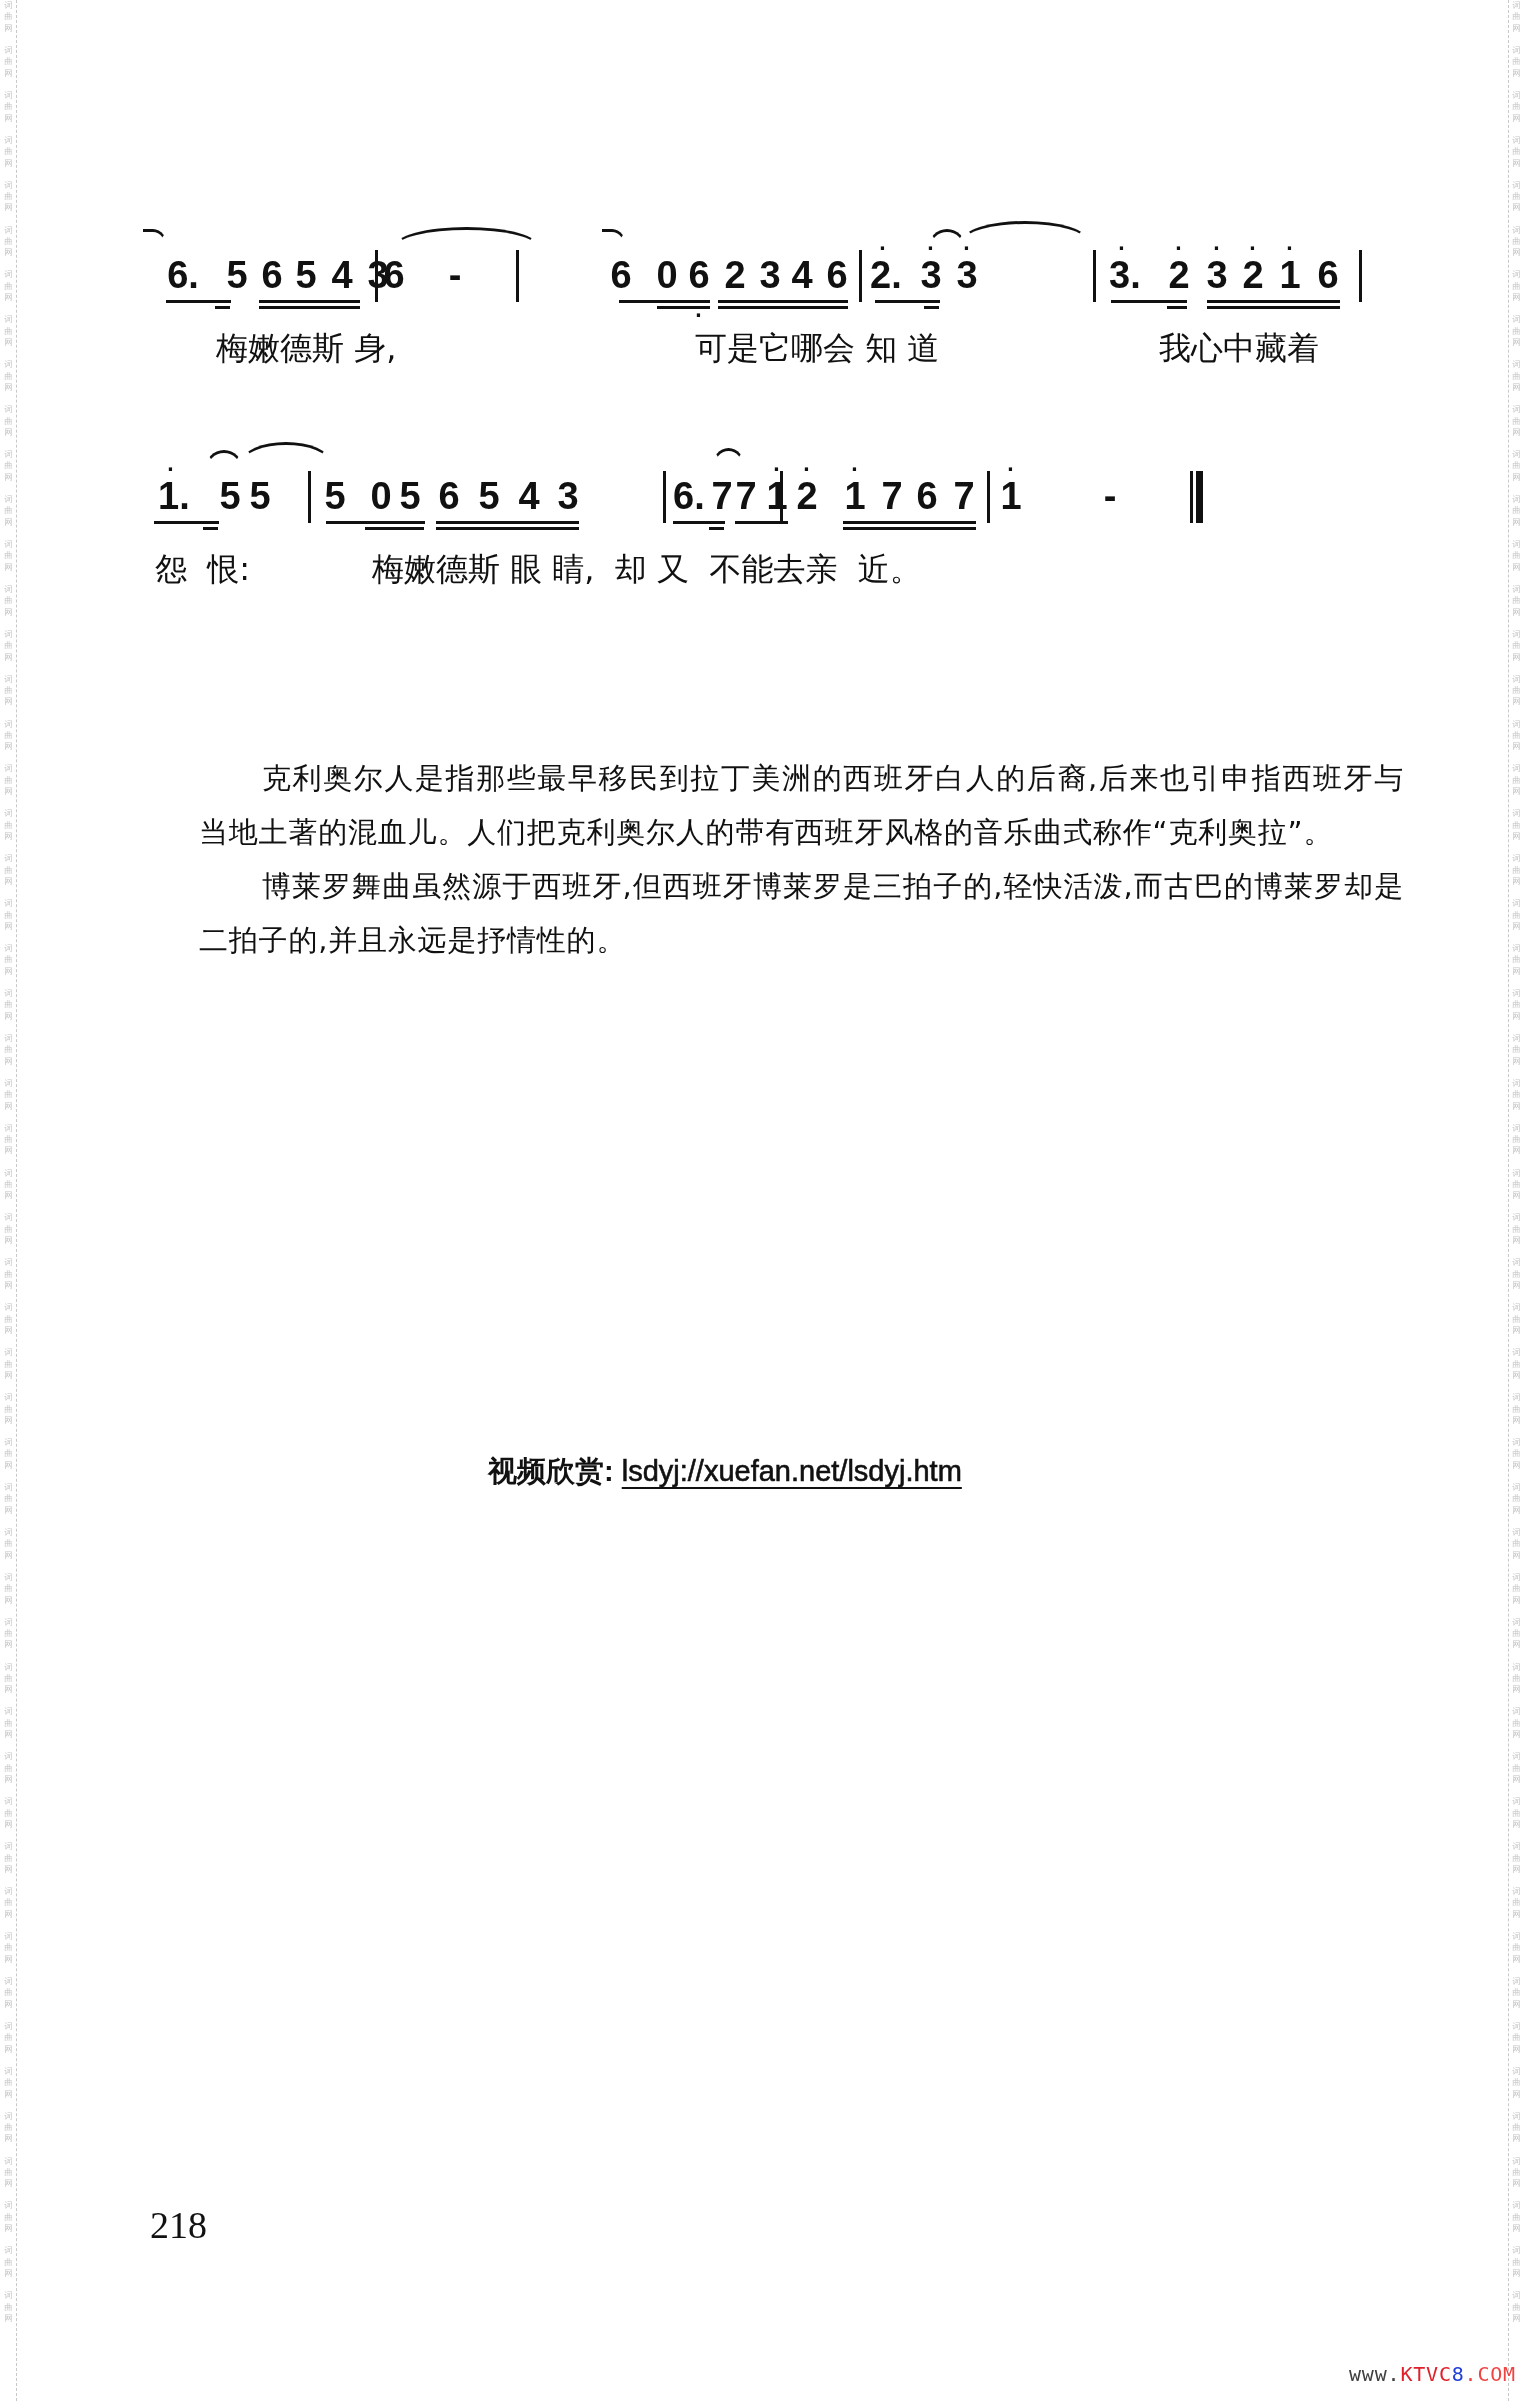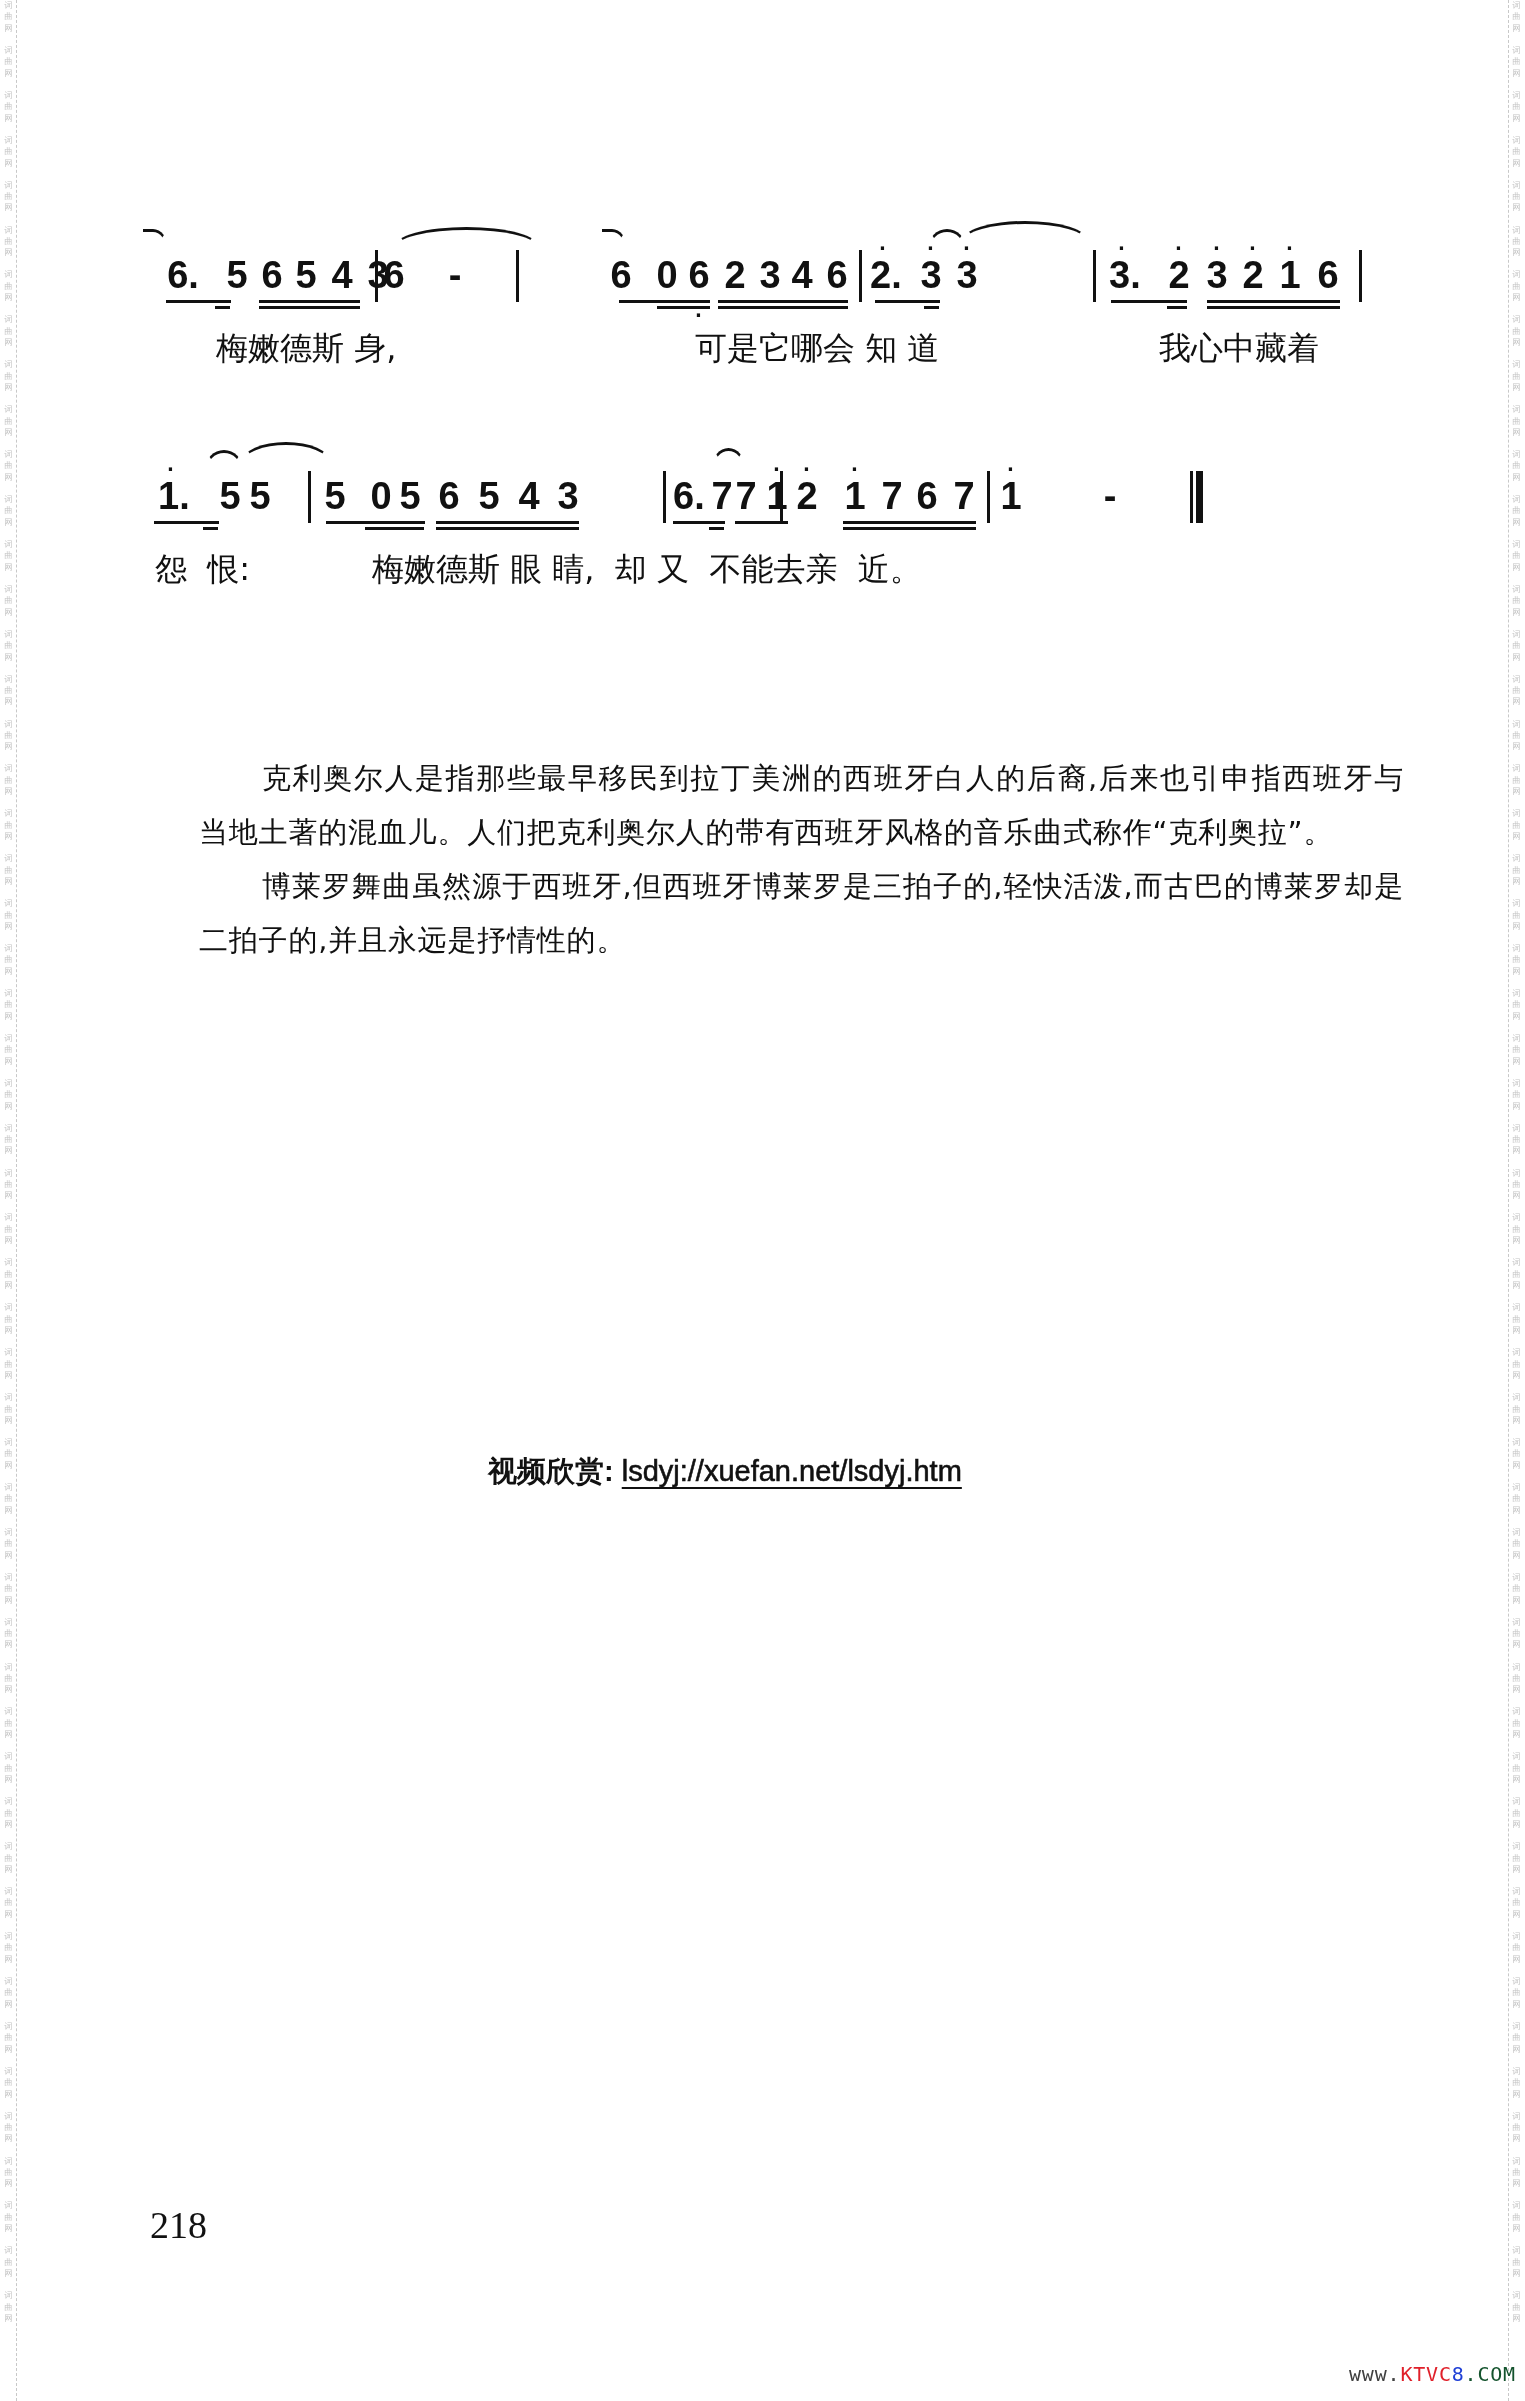--- a/index.html
+++ b/index.html
@@ -708,15 +708,15 @@
 </div>
 
 <div class="video-line">
   <span>视频欣赏:</span>
   <span class="url">lsdyj://xuefan.net/lsdyj.htm</span>
 </div>
 
 <div class="page-number">218</div>
 
 <div class="site-logo">
-  <span style="color:#404040">www.</span><span style="color:#e0202a">KTVC</span><span style="color:#1f3fd6">8</span><span style="color:#14532d">.COM</span>
+  <span style="color:#404040">www.</span><span style="color:#e0202a">KTVC</span><span style="color:#1f3fd6">8</span><span style="color:#ef4444">.COM</span>
 </div>
 
 
 </body></html>

